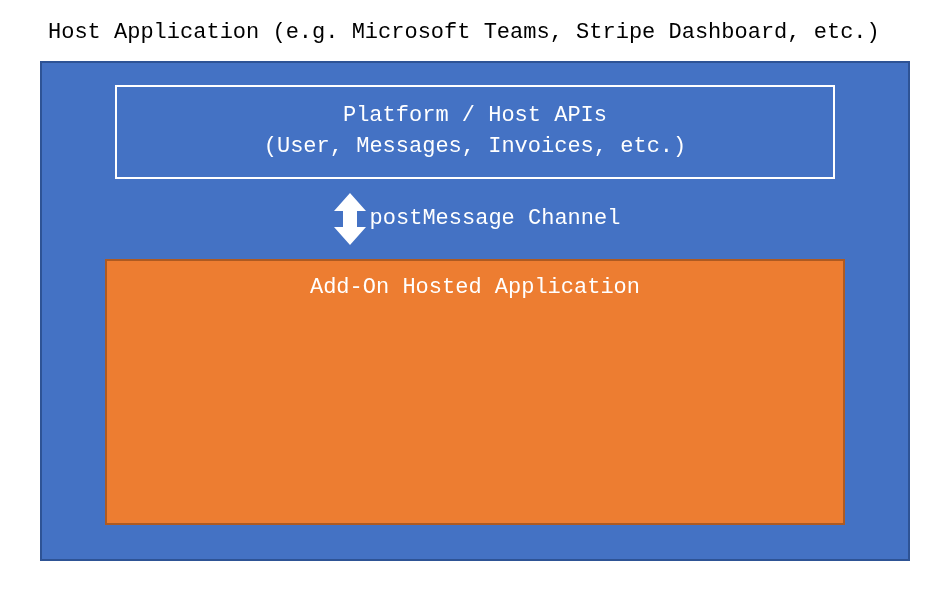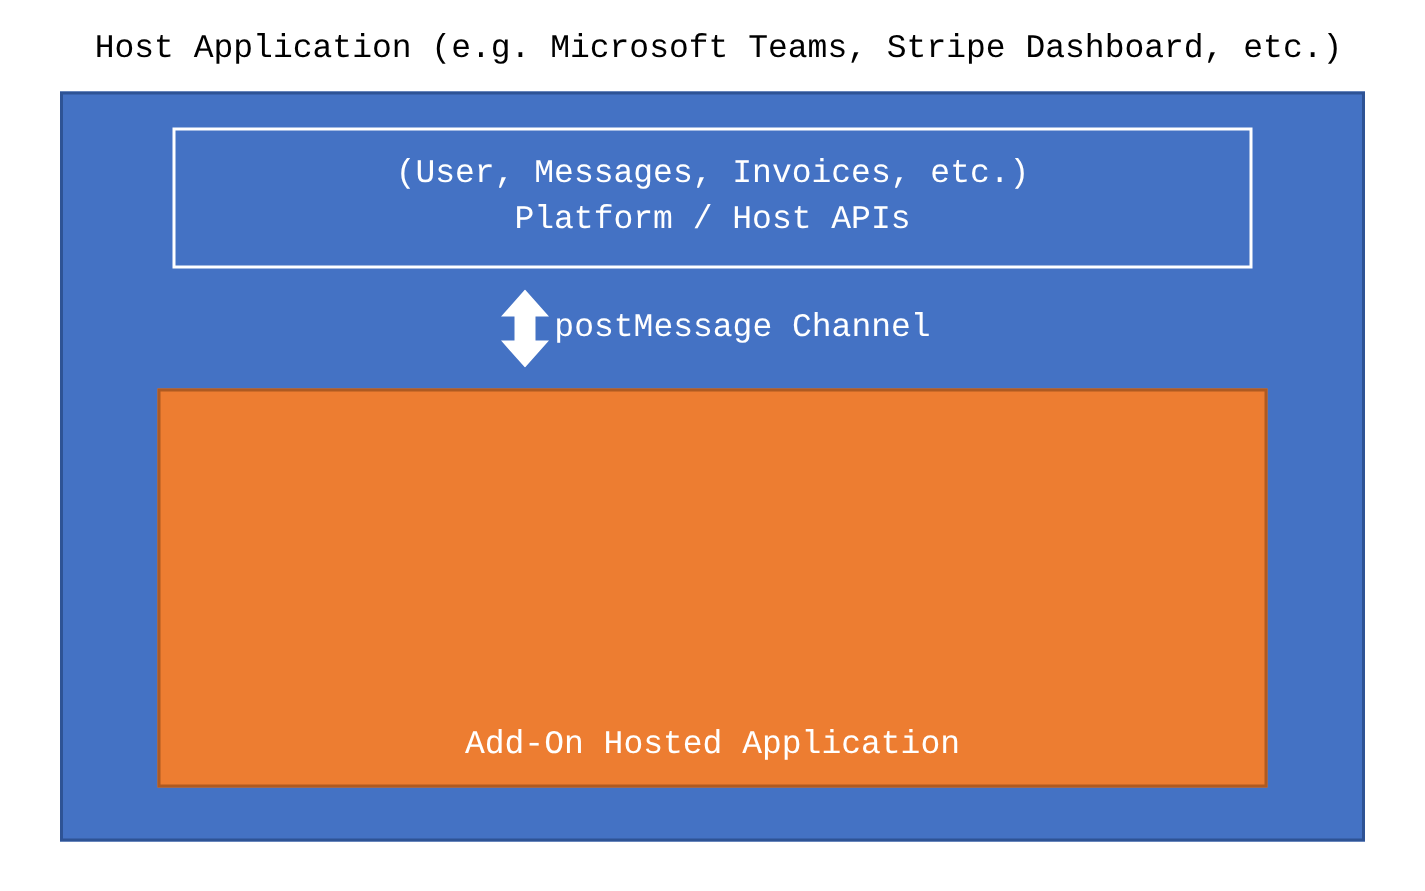--- a/index.html
+++ b/index.html
@@ -12,21 +12,20 @@
       height: 594px;
       font-family: "Consolas", "Courier New", monospace;
       background: #ffffff;
       padding: 20px 40px;
       color: #000;
     }
     .title {
       font-size: 22px;
       margin-bottom: 16px;
       margin-left: 8px;
-      text-align: center;
     }
     .host-container {
       background: #4472c4;
       width: 870px;
       height: 500px;
       border: 2px solid #2e5395;
       padding: 22px 60px 24px 60px;
       position: relative;
     }
     .api-box {
@@ -57,36 +56,36 @@
     .addon-box {
       background: #ed7d31;
       border: 2px solid #ae5a21;
       color: #ffffff;
       text-align: center;
       width: 740px;
       height: 266px;
       margin: 0 auto;
       display: flex;
       flex-direction: column;
-      justify-content: flex-end;
+      justify-content: flex-start;
       font-size: 22px;
       line-height: 1.5;
       padding: 10px;
     }
   </style>
 </head>
 <body>
 
 <div class="title">Host Application (e.g. Microsoft Teams, Stripe Dashboard, etc.)</div>
 
 <div class="host-container">
 
   <div class="api-box">
+    <div>Platform / Host APIs</div>
     <div>(User, Messages, Invoices, etc.)</div>
-    <div>Platform / Host APIs</div>
   </div>
 
   <div class="channel-row">
     <svg class="arrow-icon" viewBox="0 0 40 52">
       <polygon points="20,0 36,18 27,18 27,34 36,34 20,52 4,34 13,34 13,18 4,18" fill="#ffffff"></polygon>
     </svg>
     <span class="channel-label">postMessage Channel</span>
   </div>
 
   <div class="addon-box">

